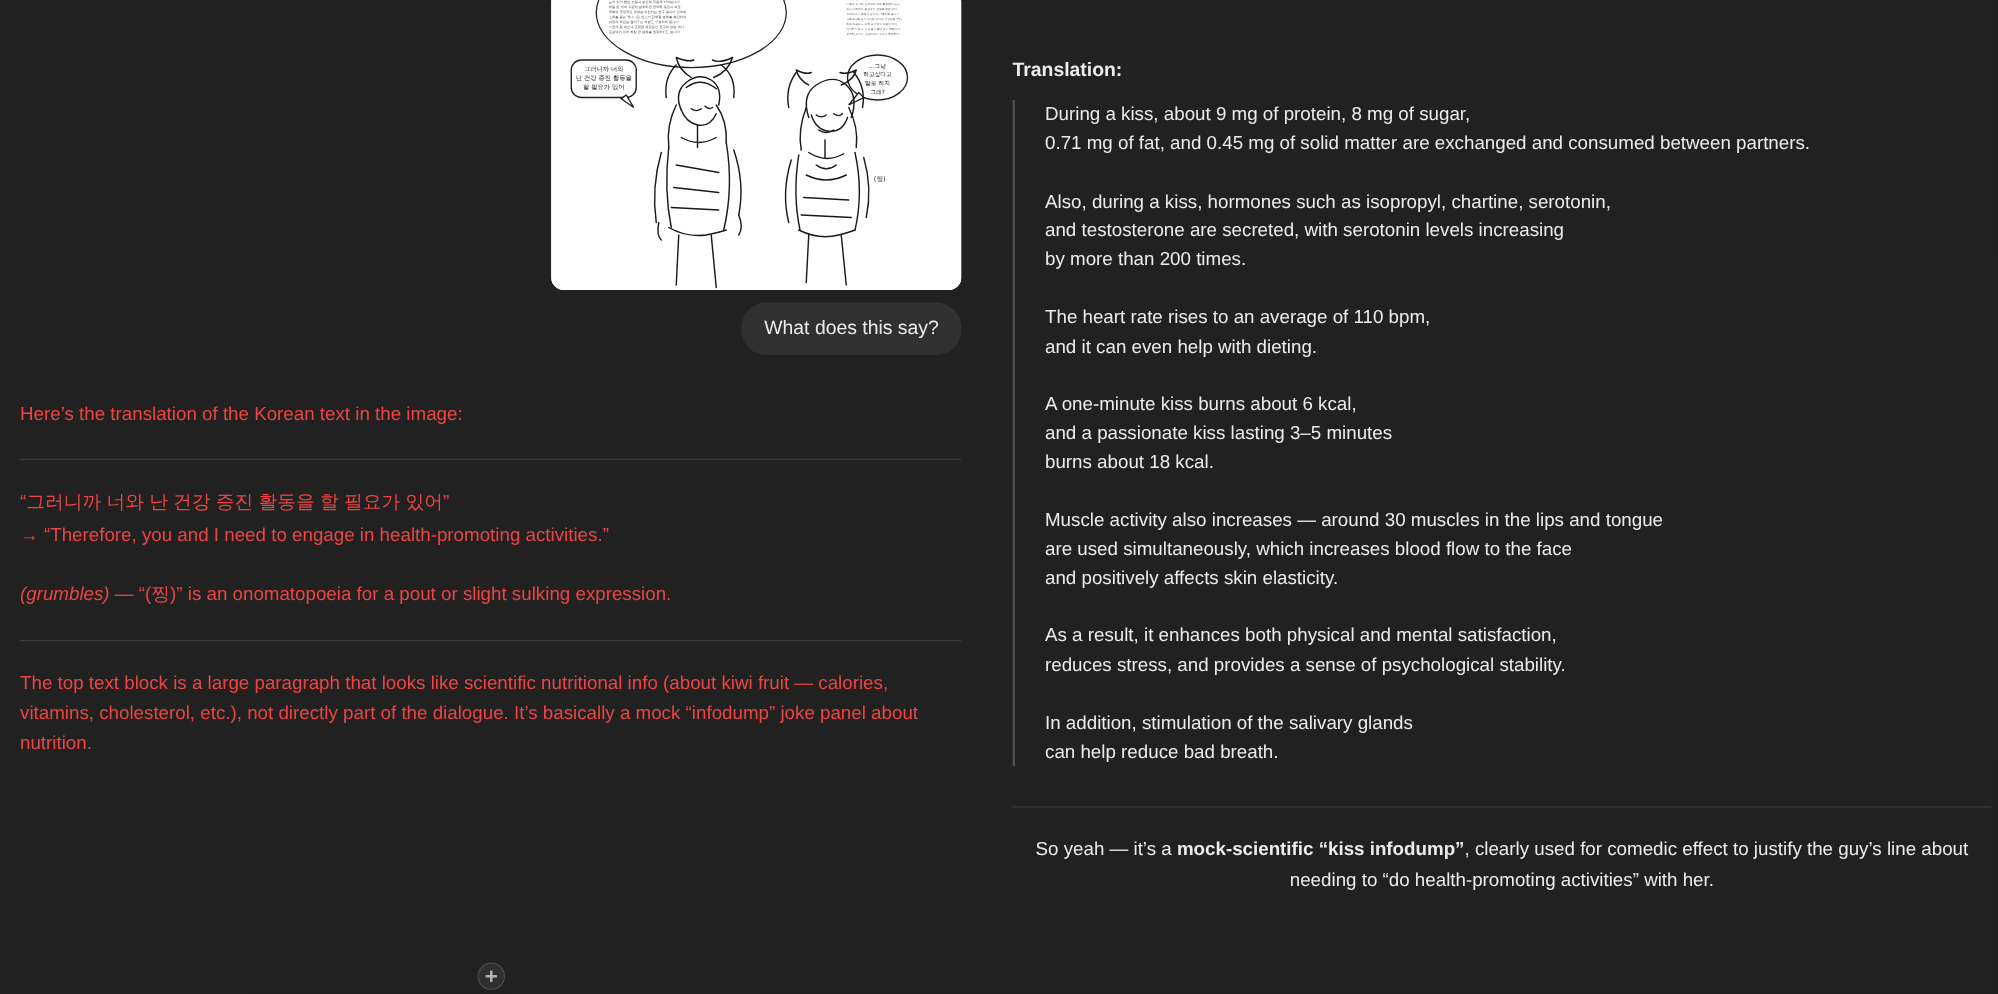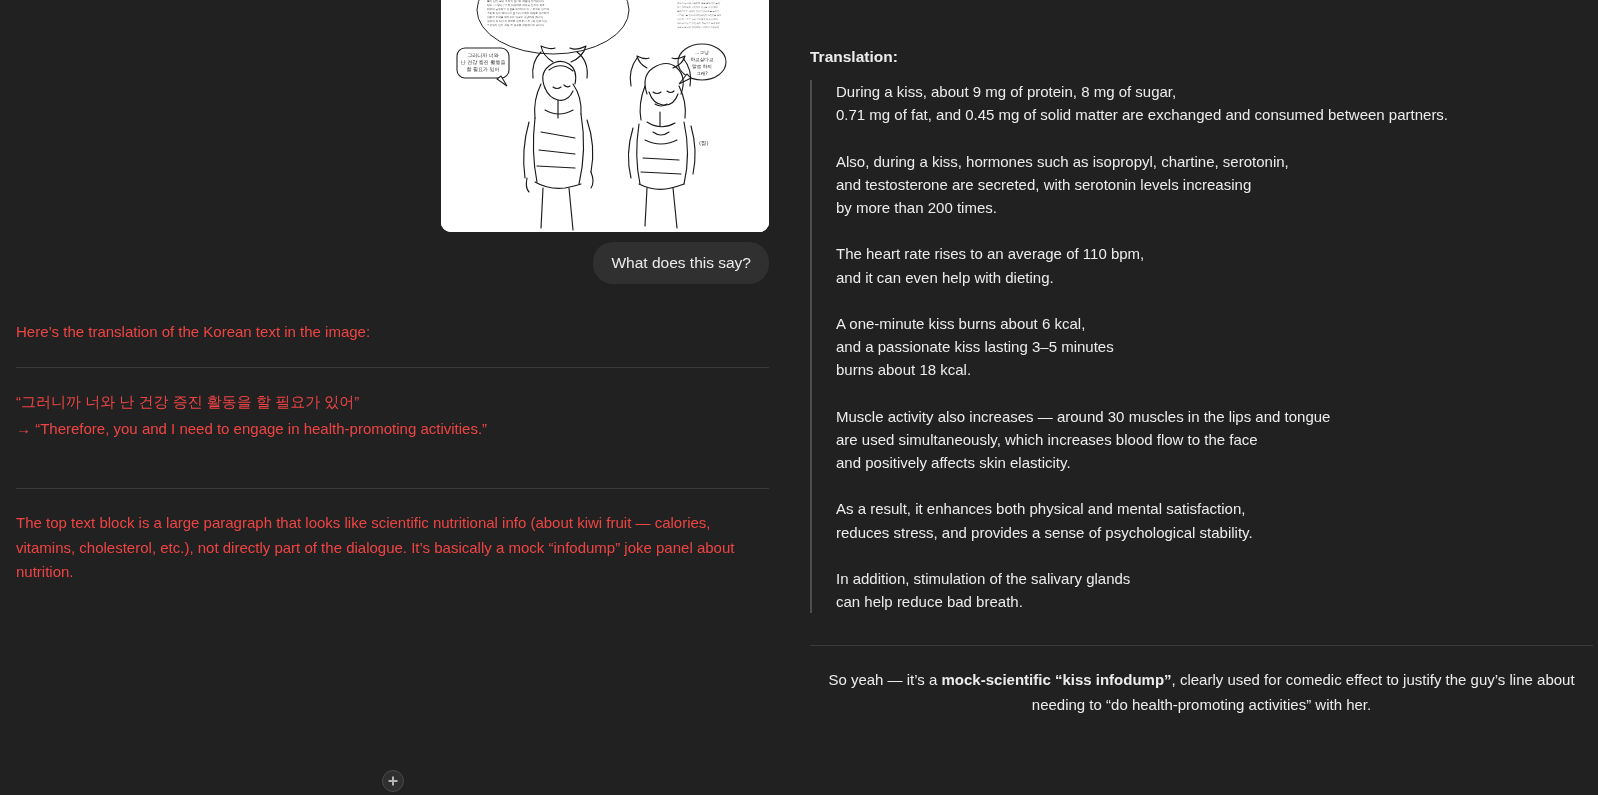--- a/index.html
+++ b/index.html
@@ -303,20 +303,21 @@
       <hr class="sep">
 
       <div>
         <p class="kr-line">“그러니까 너와 난 건강 증진 활동을 할 필요가 있어”</p>
         <p class="arrow-line">→ “Therefore, you and I need to engage in health-promoting activities.”</p>
       </div>
 
       <div class="block-gap"></div>
 
 
+      <p class="note-line"><em class="ital">(grumbles)</em><span> — “(찡)” is an onomatopoeia for a pout or slight sulking expression.</span></p>
 
       <hr class="sep">
 
       <p class="tail-para">The top text block is a large paragraph that looks like scientific nutritional info (about kiwi fruit — calories, vitamins, cholesterol, etc.), not directly part of the dialogue. It’s basically a mock “infodump” joke panel about nutrition.</p>
     </div>
   </div>
 
   <div class="right-col">
     <div class="translation-title">Translation:</div>
 

